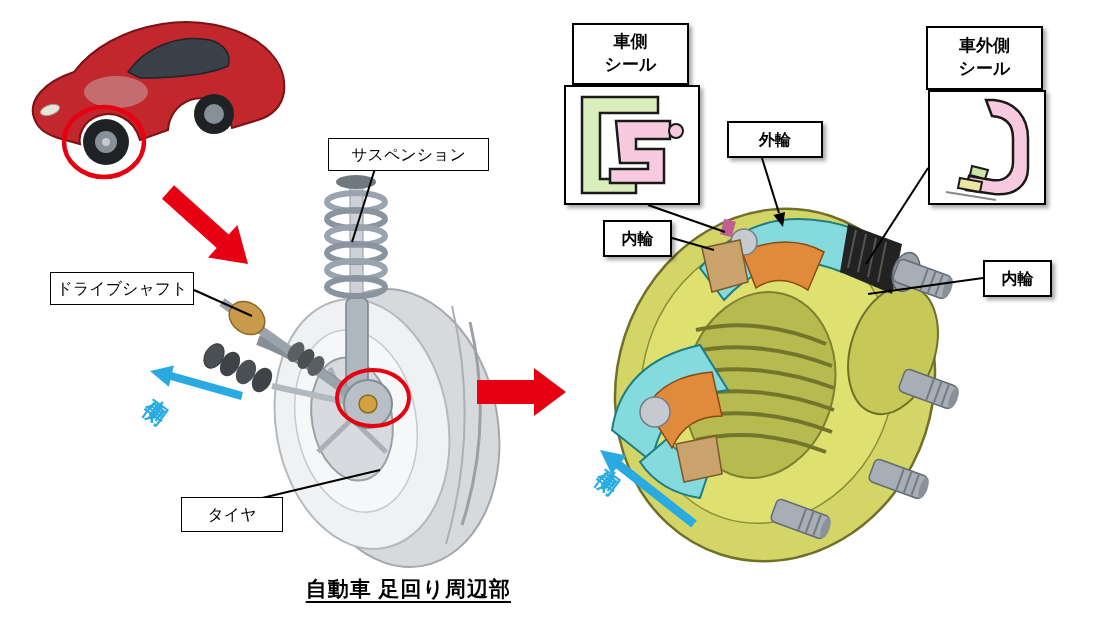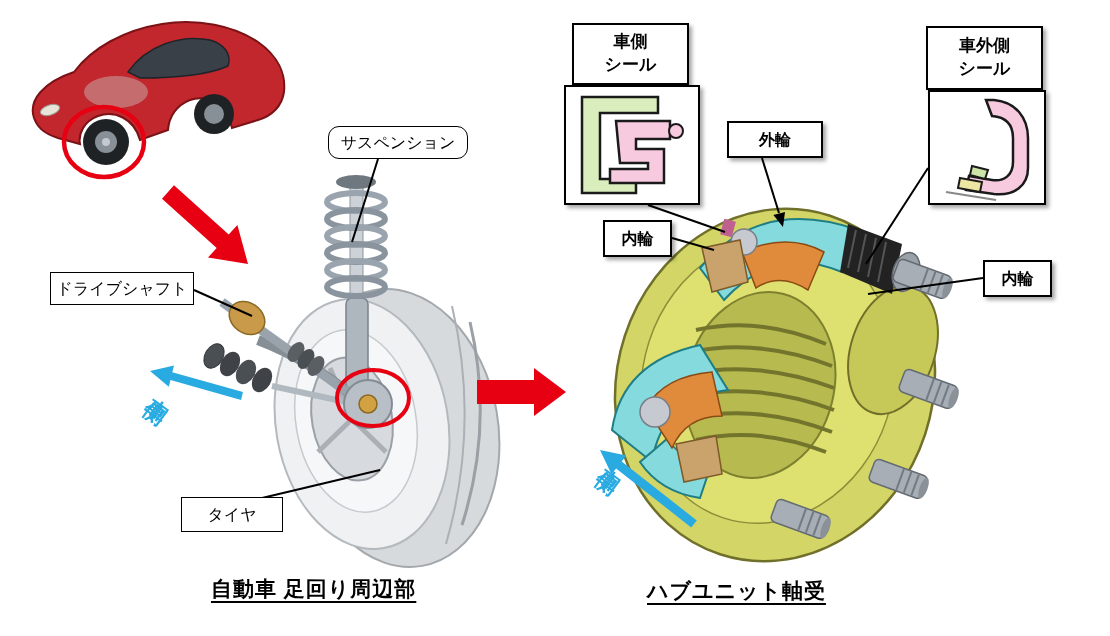--- a/index.html
+++ b/index.html
@@ -46,30 +46,30 @@
     letter-spacing:5px;
   }
   #vside-left  { left:156px; top:386px; transform:rotate(36deg); }
   #vside-right { left:608px; top:456px; transform:rotate(36deg); }
 
   .caption {
     position:absolute;
     font-weight:bold;
     font-size:21px;
     color:#000;
-    text-align:left;
+    text-align:right;
     text-decoration:underline;
     text-underline-offset:5px;
     text-decoration-thickness:2px;
     letter-spacing:1px;
   }
   #cap-left  { left:211px; top:575px; width:300px; }
   #cap-right { left:647px; top:577px; width:240px; }
 
-  #lbl-suspension { left:328px; top:126px; width:140px; height:33px;border-radius:11px; }
+  #lbl-suspension { left:328px; top:138px; width:161px; height:33px; }
   #lbl-driveshaft { left:50px;  top:272px; width:144px; height:33px; }
   #lbl-tire       { left:181px; top:497px; width:102px; height:35px; }
 
   #lbl-inseal  { left:572px; top:23px;  width:117px; height:62px; }
   #inset-left  { left:564px; top:85px;  width:136px; height:120px; }
   #lbl-outer   { left:727px; top:121px; width:96px;  height:37px; }
   #lbl-outseal { left:926px; top:26px;  width:117px; height:64px;font-family:Liberation Serif, serif; }
   #inset-right { left:928px; top:90px;  width:118px; height:115px; }
   #lbl-inner-l { left:603px; top:220px; width:69px;  height:37px; }
   #lbl-inner-r { left:983px; top:260px; width:69px;  height:37px; }
@@ -250,15 +250,14 @@
       <path d="M64,8 C86,10 98,26 98,46 L98,76 C98,94 84,104 64,102 L36,98 L39,84 L62,88 C74,90 83,83 83,70 L83,46 C83,32 75,25 62,24 L56,8 Z" fill="#f8cae0" stroke="#1a1a1a" stroke-width="2.5"></path>
       <path d="M30,86 L52,90 L50,100 L28,96 Z" fill="#ece6a2" stroke="#1a1a1a" stroke-width="2"></path>
       <path d="M42,74 L58,78 L55,87 L40,83 Z" fill="#cde4a8" stroke="#1a1a1a" stroke-width="2"></path>
       <path d="M16,100 L66,108" fill="none" stroke="#888" stroke-width="2"></path>
     </svg>
   </div>
 
   <div class="lbl bold" id="lbl-inner-l">内輪</div>
   <div class="lbl bold" id="lbl-inner-r">内輪</div>
   <div class="vside" id="vside-right">車側</div>
-  <div class="caption" id="cap-right">ハブユニット軸受</div>
 
 </div>
 
 </body></html>

